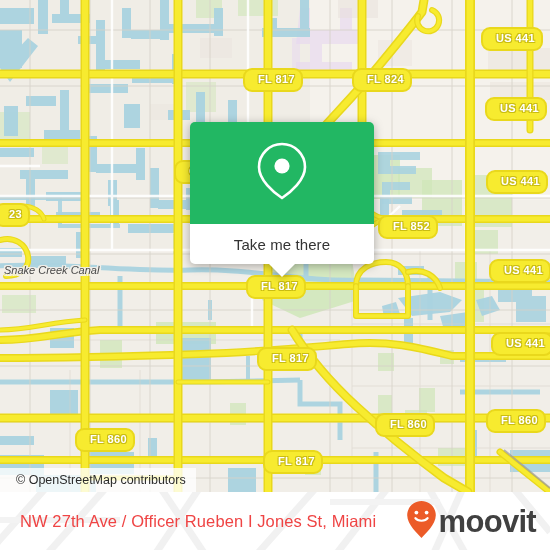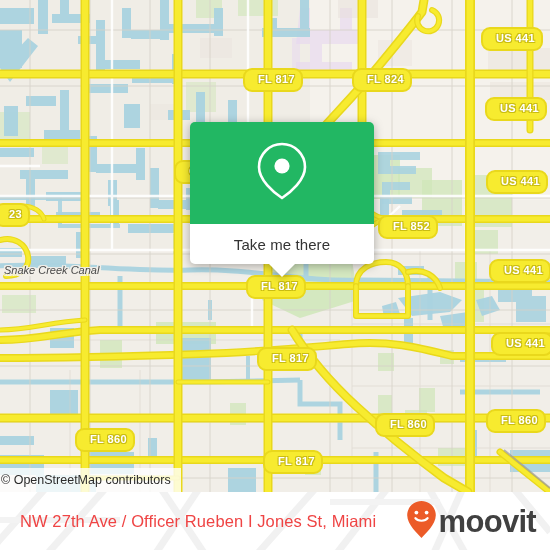--- a/index.html
+++ b/index.html
@@ -82,21 +82,21 @@
     border-left: 14px solid transparent;
     border-right: 14px solid transparent;
     border-top: 14px solid #ffffff;
   }
 
   
   #osm-attrib {
     position: absolute;
     left: 0; top: 468px;
     background: rgba(255,255,255,.78);
-    padding: 5px 10px 6px 1px;
+    padding: 5px 10px 6px 16px;
     font-size: 12.5px;
     color: #2b2b2b;
     z-index: 15;
     white-space: nowrap;
   }
 
   
   #footer {
     position: absolute;
     left: 0; top: 492px; width: 550px; height: 58px;

